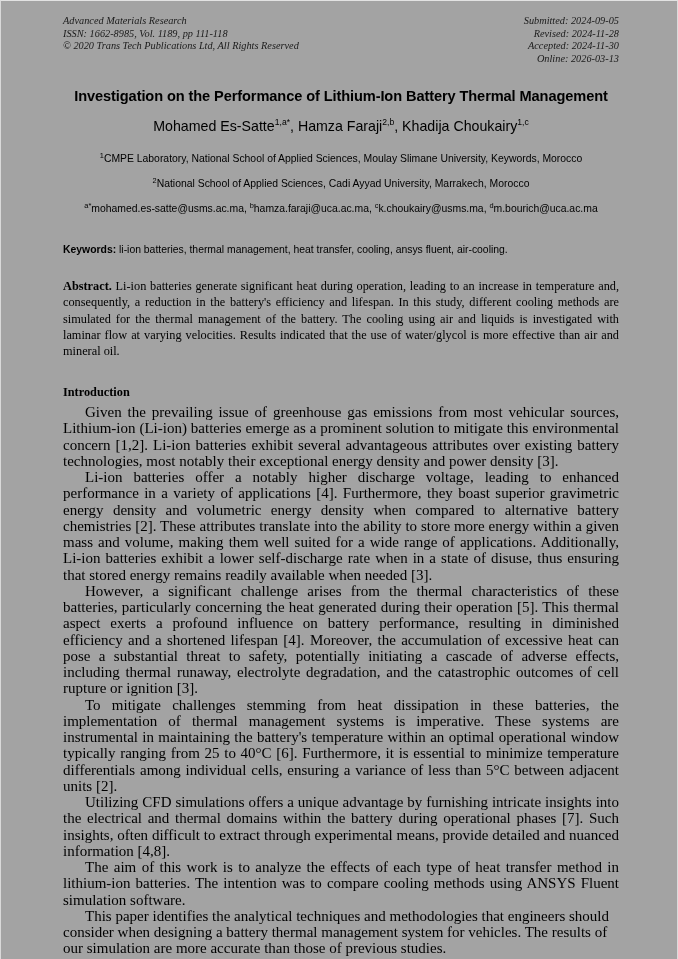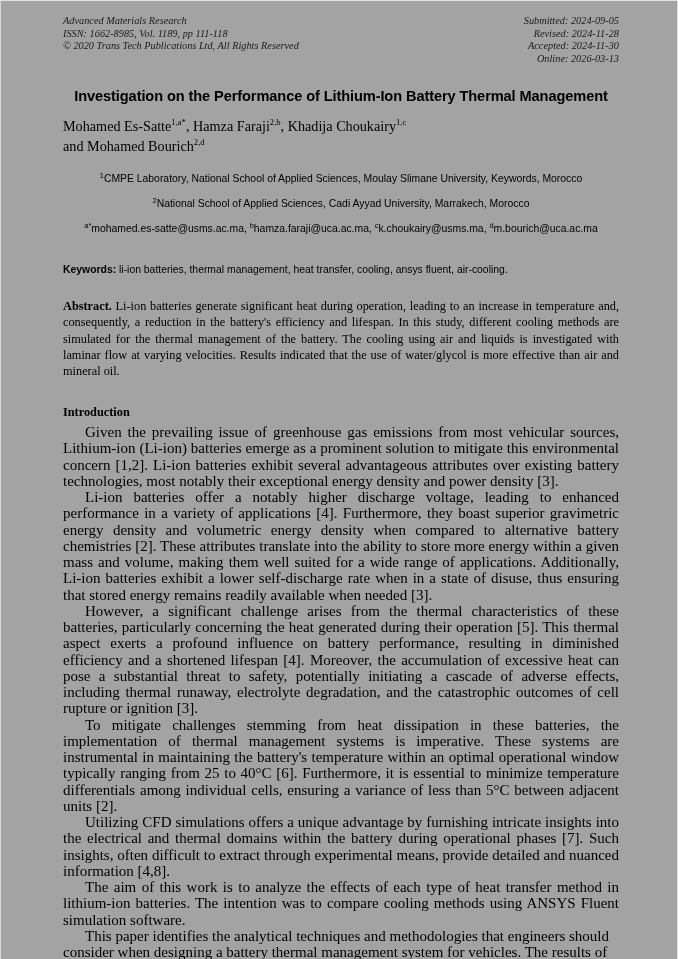--- a/index.html
+++ b/index.html
@@ -54,21 +54,22 @@
     font-weight: bold;
     font-size: 14.6px;
     line-height: 19px;
     letter-spacing: -0.1px;
     padding: 0 8px;
   }
 
   
   .authors {
     margin-top: 10px;
-    font-family: Liberation Serif, serif;
+    text-align: center;
+    font-family: Liberation Sans, sans-serif;
     font-size: 14.2px;
     line-height: 20px;
   }
   .authors sup {
     font-size: 8.6px;
     vertical-align: super;
     line-height: 0;
   }
 
   
@@ -148,23 +149,20 @@
         <div>Online: 2026-03-13</div>
       </div>
     </div>
 
     <div class="title">Investigation on the Performance of Lithium-Ion Battery Thermal Management</div>
 
     <div class="authors">
       <div>
         <span>Mohamed Es-Satte</span><sup>1,a*</sup><span>, </span><span>Hamza Faraji</span><sup>2,b</sup><span>, </span><span>Khadija Choukairy</span><sup>1,c</sup>
       </div>
-      <div>
-        <span>and </span><span>Mohamed Bourich</span><sup>2,d</sup>
-      </div>
     </div>
 
     <div class="affil-block">
       <div class="affil">
         <sup>1</sup><span>CMPE Laboratory, National School of Applied Sciences, Moulay Slimane University, Keywords, Morocco</span>
       </div>
       <div class="affil">
         <sup>2</sup><span>National School of Applied Sciences, Cadi Ayyad University, Marrakech, Morocco</span>
       </div>
       <div class="affil emails">

